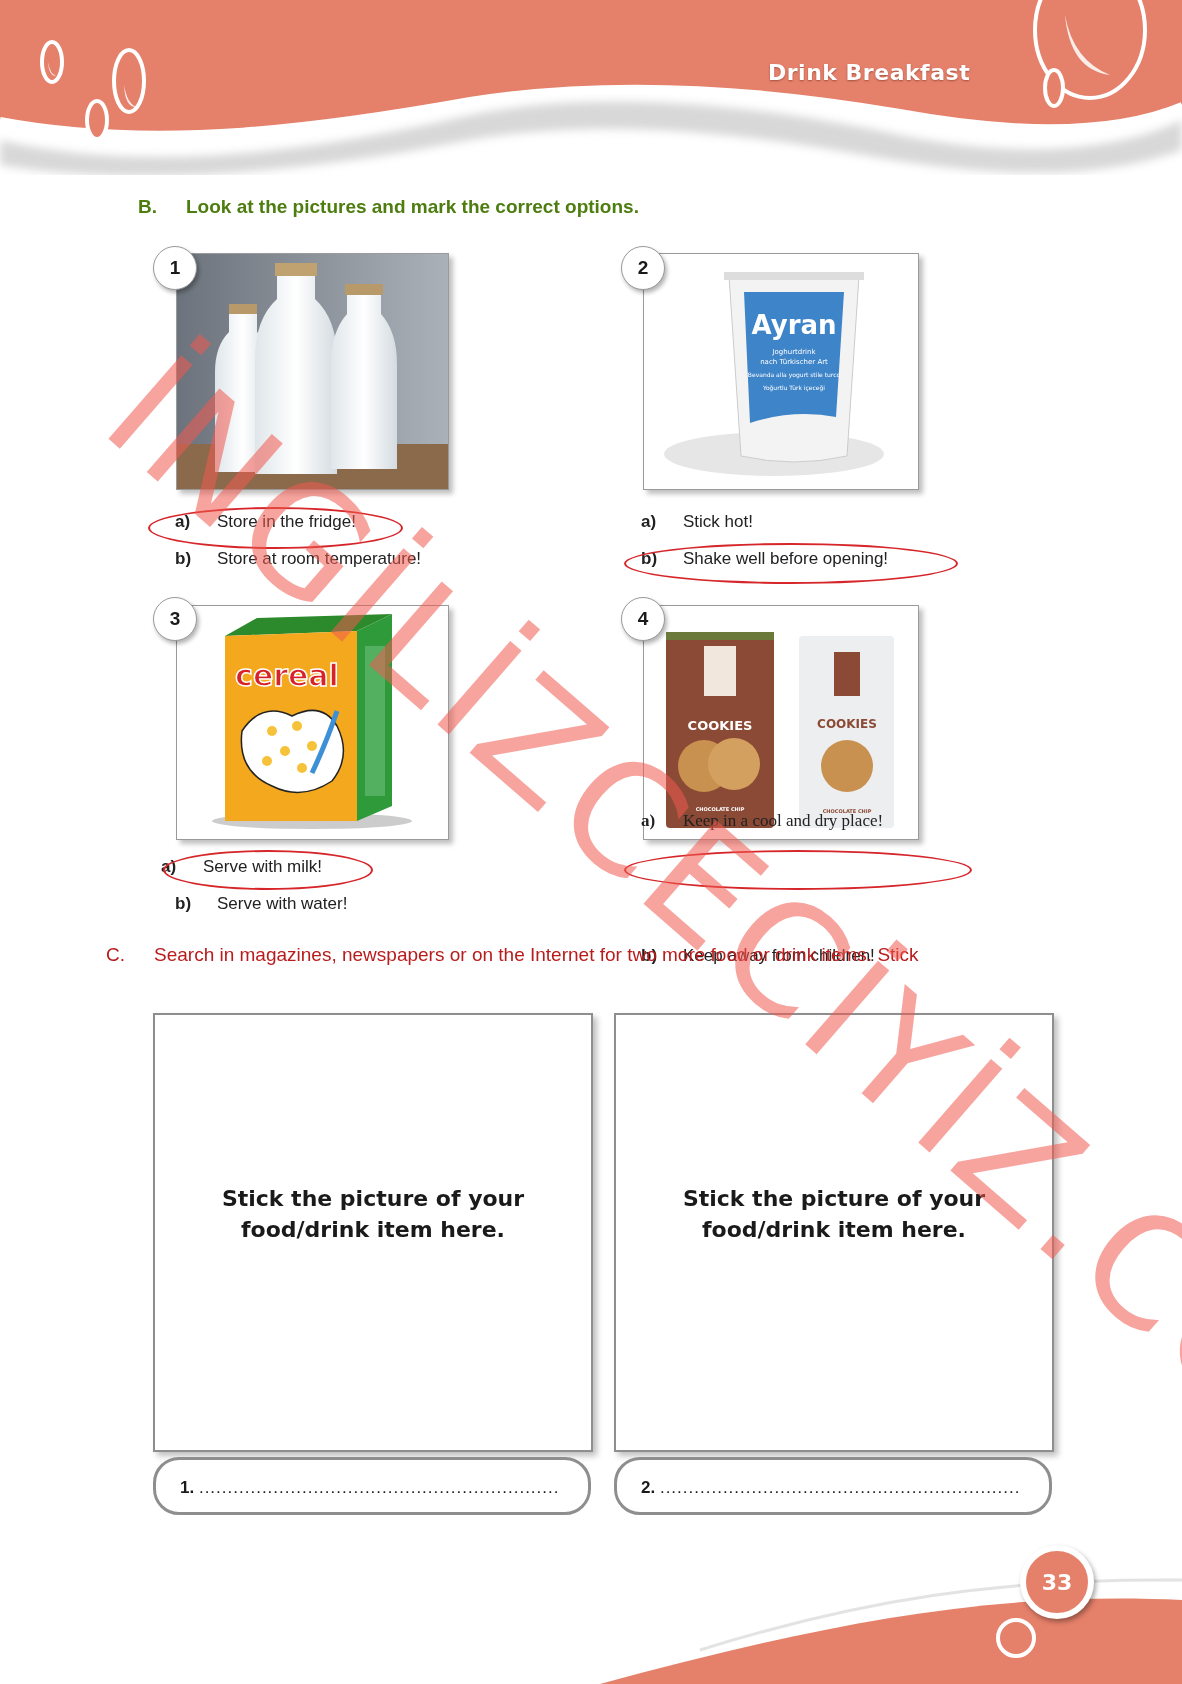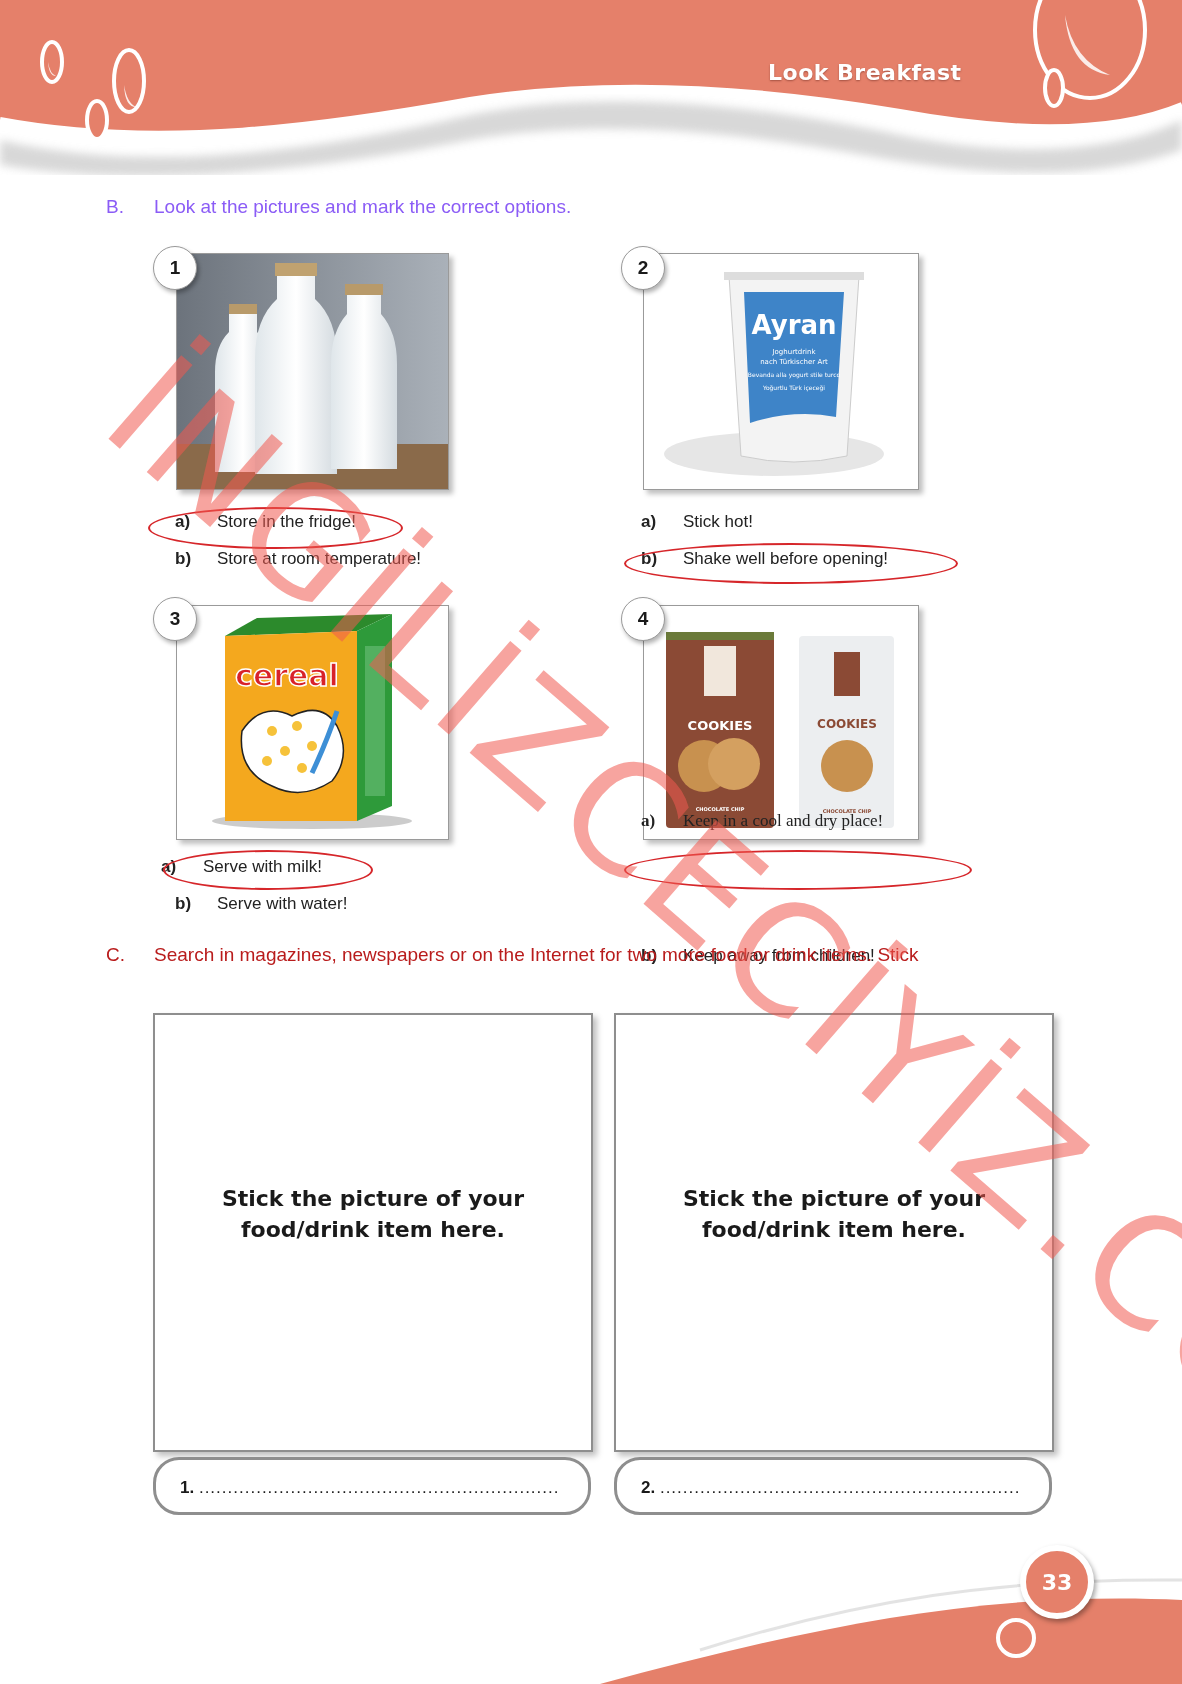--- a/index.html
+++ b/index.html
@@ -3,21 +3,21 @@
 <meta charset="utf-8">
 <style>
   html, body { margin:0; padding:0; }
   body { width:1182px; height:1684px; position:relative; background:#ffffff; overflow:hidden;
          font-family:"Liberation Sans", sans-serif; color:#1a1a1a; }
   .abs { position:absolute; }
   
   .header-wave { position:absolute; left:0; top:0; width:1182px; height:175px; }
   .header-title { position:absolute; left:768px; top:60px; font-family:"DejaVu Sans", sans-serif; font-weight:bold;
                   font-size:22px; color:#ffffff; letter-spacing:0.5px; text-shadow:0 1px 2px rgba(120,50,40,0.6); }
-  .section-heading { position:absolute; font-size:19px; font-weight:normal; color:#8b5cf6; }
+  .section-heading { position:absolute; font-size:19px; font-weight:bold; color:#4d7c0f;margin-left:32px; }
   .section-heading .letter { display:inline-block; width:48px; }
   .card { position:absolute; background:#fff; border:1px solid #9a9a9a; box-shadow:4px 4px 5px rgba(0,0,0,0.25); overflow:hidden; }
   .num-badge { position:absolute; width:42px; height:42px; border-radius:50%; background:#fff; border:1px solid #999;
                box-shadow:2px 3px 4px rgba(0,0,0,0.3); font-size:19px; font-weight:bold; display:flex; align-items:center; justify-content:center; z-index:3; }
   .option { position:absolute; font-size:17px; color:#222; white-space:nowrap; }
   .option .opt-letter { display:inline-block; width:42px; font-weight:bold; }
   .circled { position:absolute; border:2.5px solid #d6262a; border-radius:50%; z-index:4; }
   .para { position:absolute; font-size:19px; font-weight:normal; color:#b91c1c; line-height:31px; }
   .stick-box { position:absolute; background:#fff; border:2px solid #8e8e8e; box-shadow:4px 4px 6px rgba(0,0,0,0.25); }
   .stick-text { position:absolute; left:0; right:0; top:168px; text-align:center; font-family:"DejaVu Sans", sans-serif;
@@ -53,21 +53,21 @@
     <ellipse cx="97" cy="120" rx="10" ry="19"></ellipse>
     <ellipse cx="1090" cy="30" rx="55" ry="68"></ellipse>
     <ellipse cx="1054" cy="88" rx="9" ry="18"></ellipse>
   </g>
   <g fill="#fff" opacity="0.85">
     <path d="M48,62 q2,12 8,14 q-7,0 -8,-14z"></path>
     <path d="M124,85 q3,18 12,22 q-11,0 -12,-22z"></path>
     <path d="M1065,15 q8,45 45,60 q-40,-5 -45,-60z"></path>
   </g>
 </svg>
-<div class="header-title">Look Breakfast</div>
+<div class="header-title">Drink Breakfast</div>
 
 <div class="section-heading" style="left:106px; top:196px;">
   <span class="letter">B.</span><span>Look at the pictures and mark the correct options.</span>
 </div>
 
 <div class="num-badge" style="left:153px; top:246px;">1</div>
 <div class="card" style="left:176px; top:253px; width:271px; height:235px;">
   <svg class="img-fill" viewBox="0 0 271 235" preserveAspectRatio="none">
     <defs>
       <linearGradient id="wall" x1="0" x2="1">

